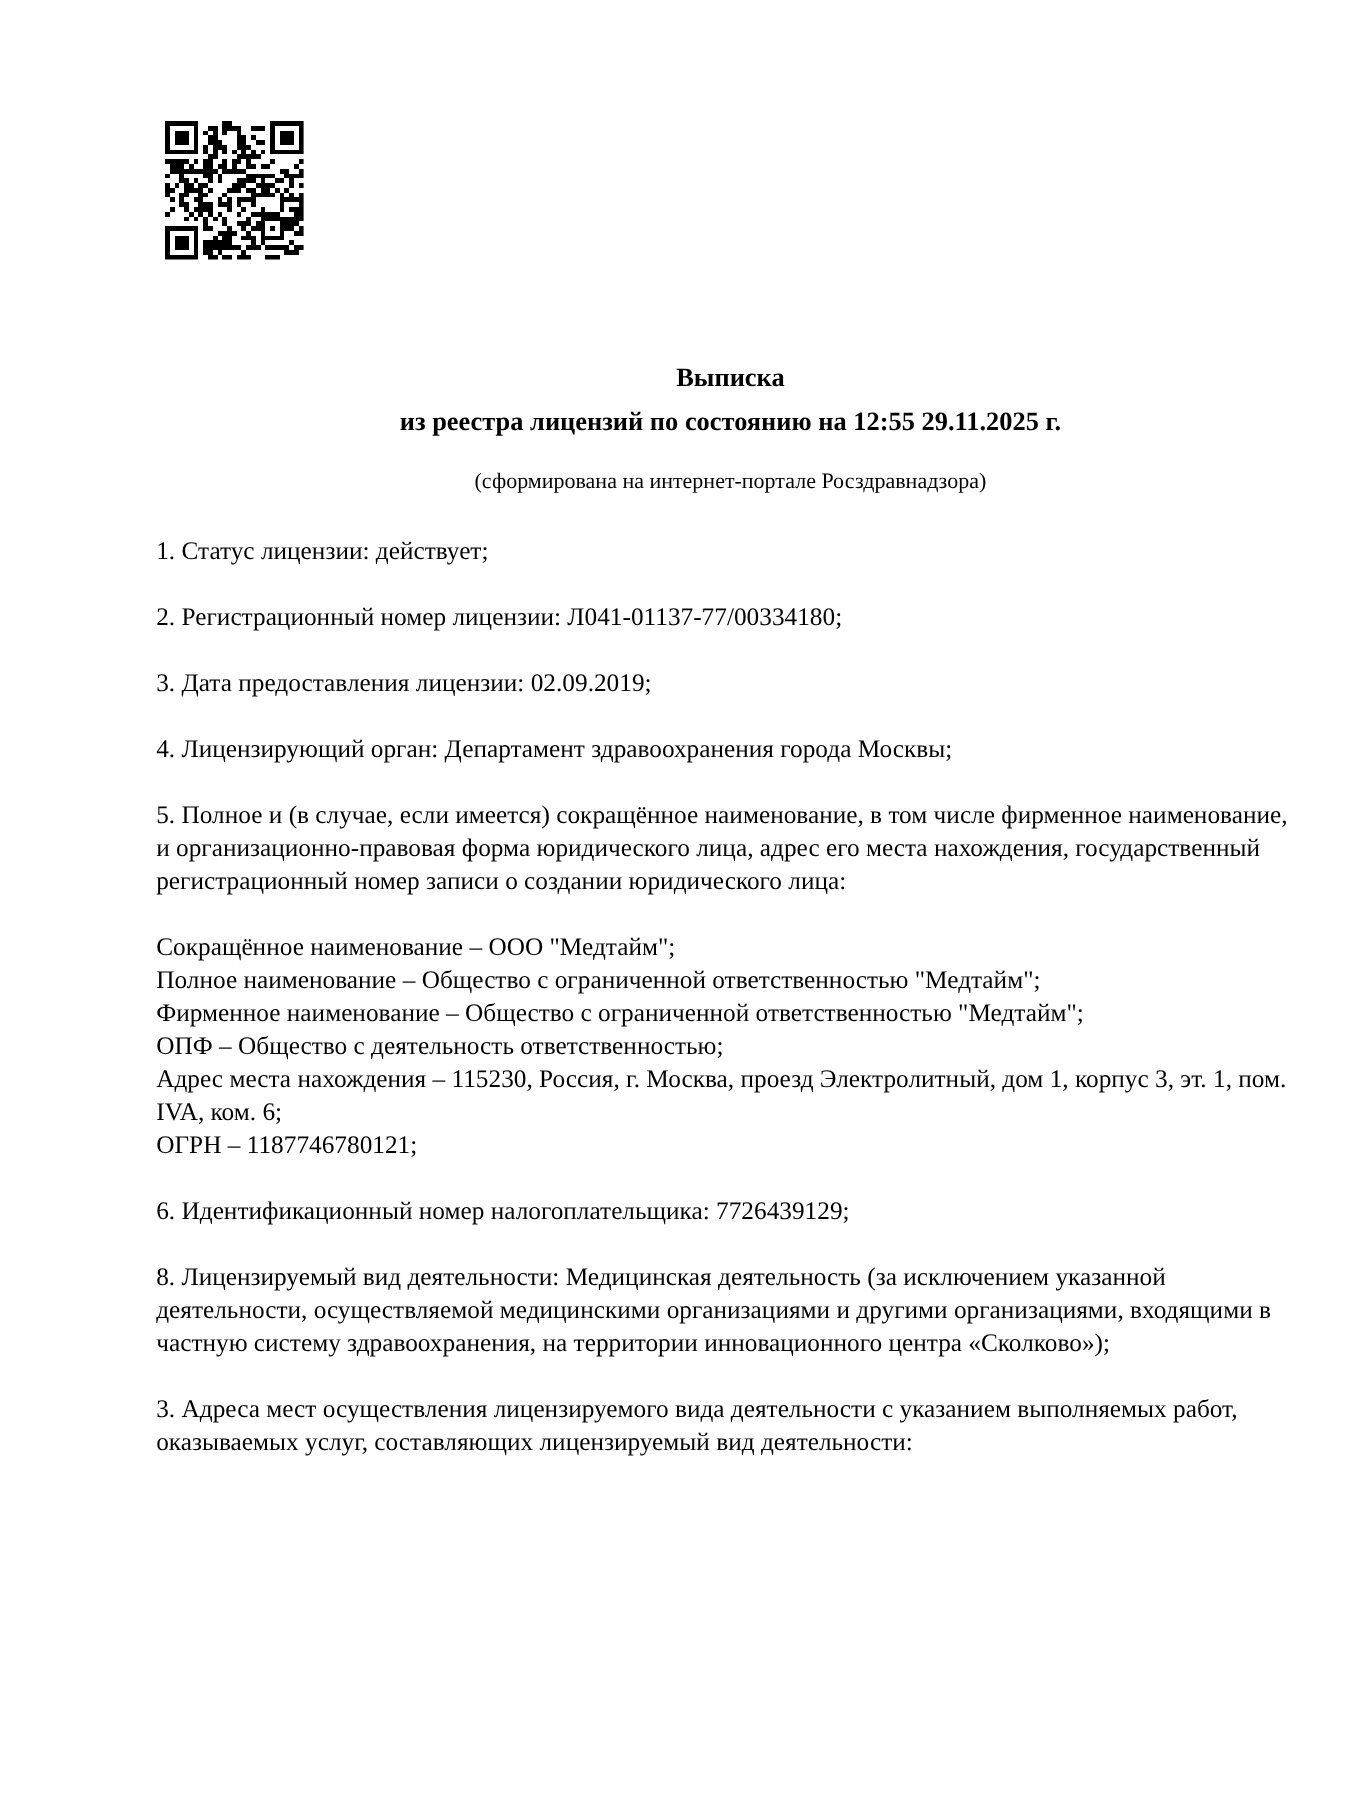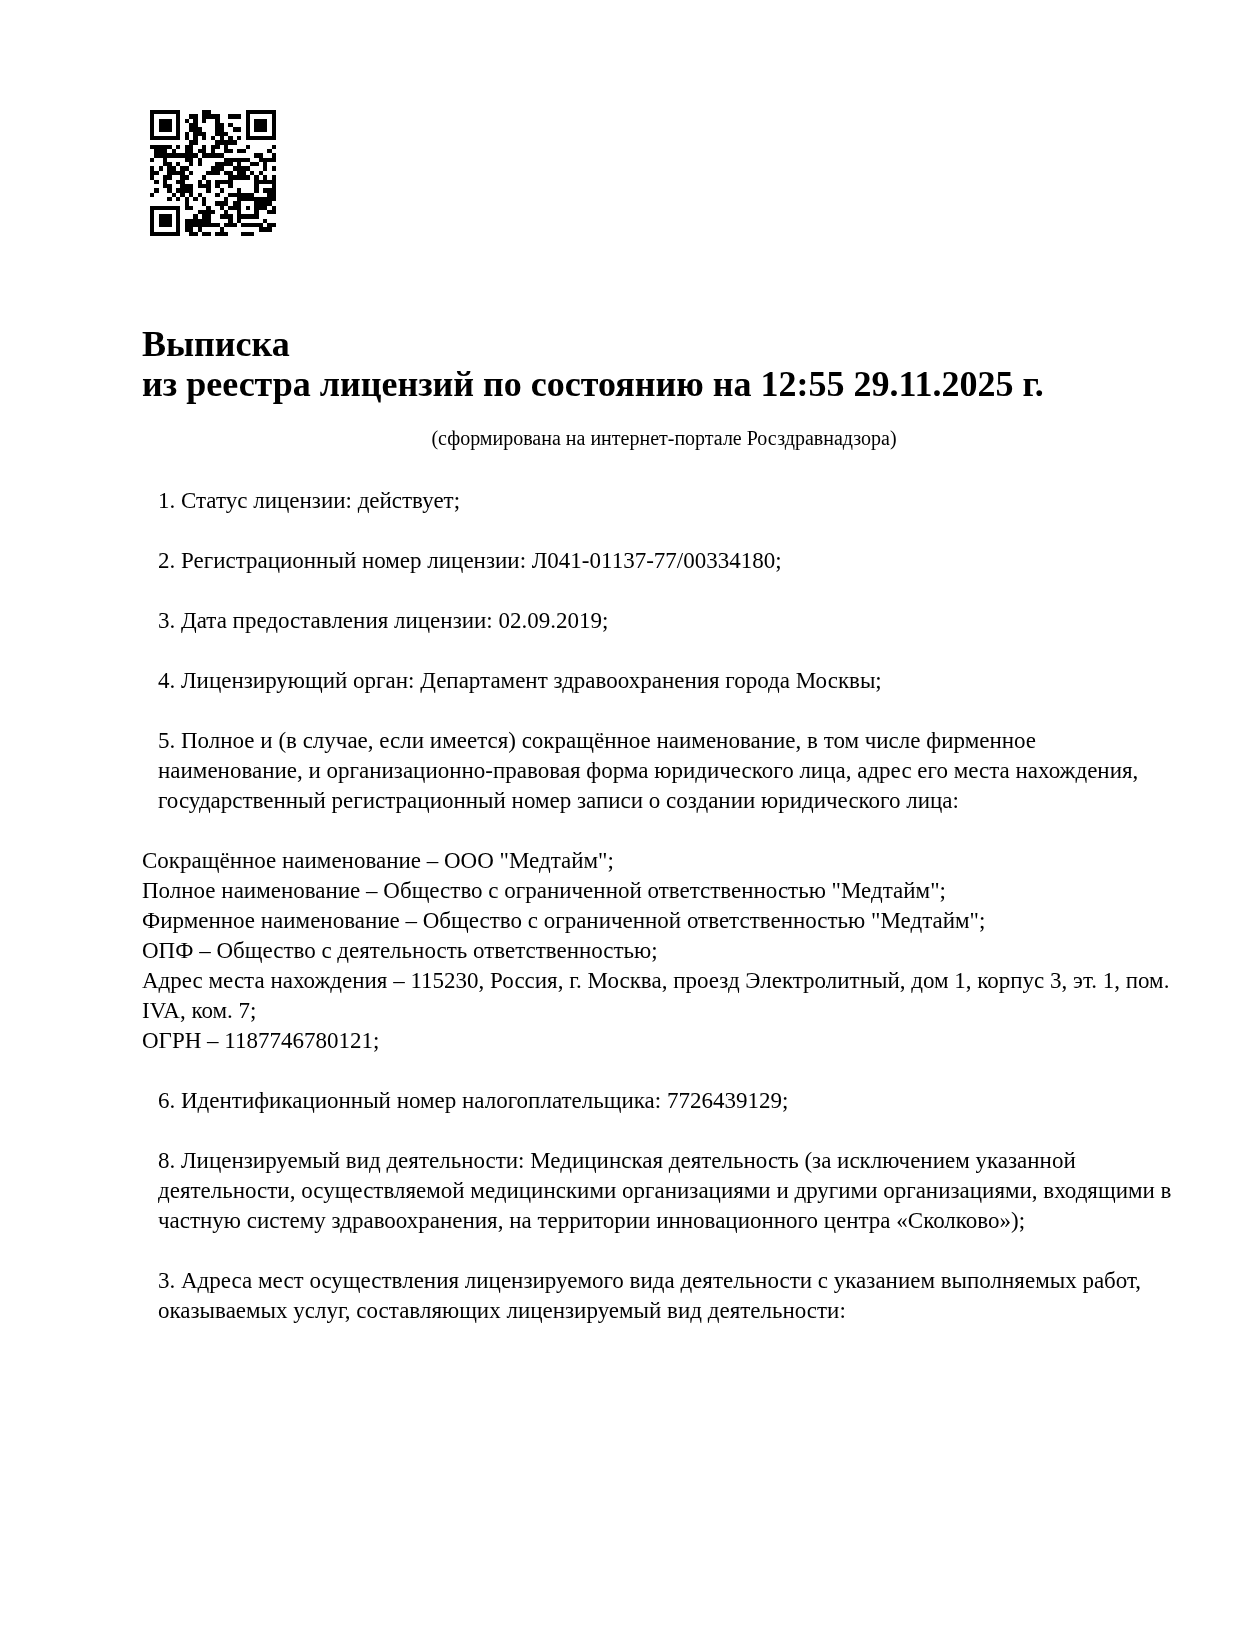--- a/index.html
+++ b/index.html
@@ -22,36 +22,37 @@
     height: 126px;
     margin: 110px 0 0 150px;
   }
   .qr svg { display: block; width: 126px; height: 126px; }
   .content-col {
     margin-left: 142px;
     width: 1044px;
   }
   .doc-title {
     margin-top: 88px;
+    text-align: center;
     font-weight: bold;
-    font-size: 36px;
+    font-size: 24px;
     line-height: 40px;
   }
   .doc-subtitle {
     margin-top: 20px;
     text-align: center;
     font-size: 20px;
     line-height: 28px;
   }
   .body-text {
     margin-top: 34px;
     font-size: 23px;
   }
   .body-text p {
-    margin: 30px 0 0 16px;
+    margin: 30px 0 0 0;
     line-height: 30px;
     text-align: left;
   }
   .org-block {
     margin-top: 30px;
   }
   .org-block div {
     line-height: 30px;
   }
 </style>
@@ -500,21 +501,21 @@
       <p>2. Регистрационный номер лицензии: Л041-01137-77/00334180;</p>
       <p>3. Дата предоставления лицензии: 02.09.2019;</p>
       <p>4. Лицензирующий орган: Департамент здравоохранения города Москвы;</p>
       <p>5. Полное и (в случае, если имеется) сокращённое наименование, в том числе фирменное наименование, и организационно-правовая форма юридического лица, адрес его места нахождения, государственный регистрационный номер записи о создании юридического лица:</p>
 
       <div class="org-block">
         <div>Сокращённое наименование – ООО "Медтайм";</div>
         <div>Полное наименование – Общество с ограниченной ответственностью "Медтайм";</div>
         <div>Фирменное наименование – Общество с ограниченной ответственностью "Медтайм";</div>
         <div>ОПФ – Общество с деятельность ответственностью;</div>
-        <div>Адрес места нахождения – 115230, Россия, г. Москва, проезд Электролитный, дом 1, корпус 3, эт. 1, пом. IVA, ком. 7;</div>
+        <div>Адрес места нахождения – 115230, Россия, г. Москва, проезд Электролитный, дом 1, корпус 3, эт. 1, пом. IVA, ком. 6;</div>
         <div>ОГРН – 1187746780121;</div>
       </div>
 
       <p>6. Идентификационный номер налогоплательщика: 7726439129;</p>
       <p>8. Лицензируемый вид деятельности: Медицинская деятельность (за исключением указанной деятельности, осуществляемой медицинскими организациями и другими организациями, входящими в частную систему здравоохранения, на территории инновационного центра «Сколково»);</p>
       <p>3. Адреса мест осуществления лицензируемого вида деятельности с указанием выполняемых работ, оказываемых услуг, составляющих лицензируемый вид деятельности:</p>
     </div>
   </div>
 
 </div>

